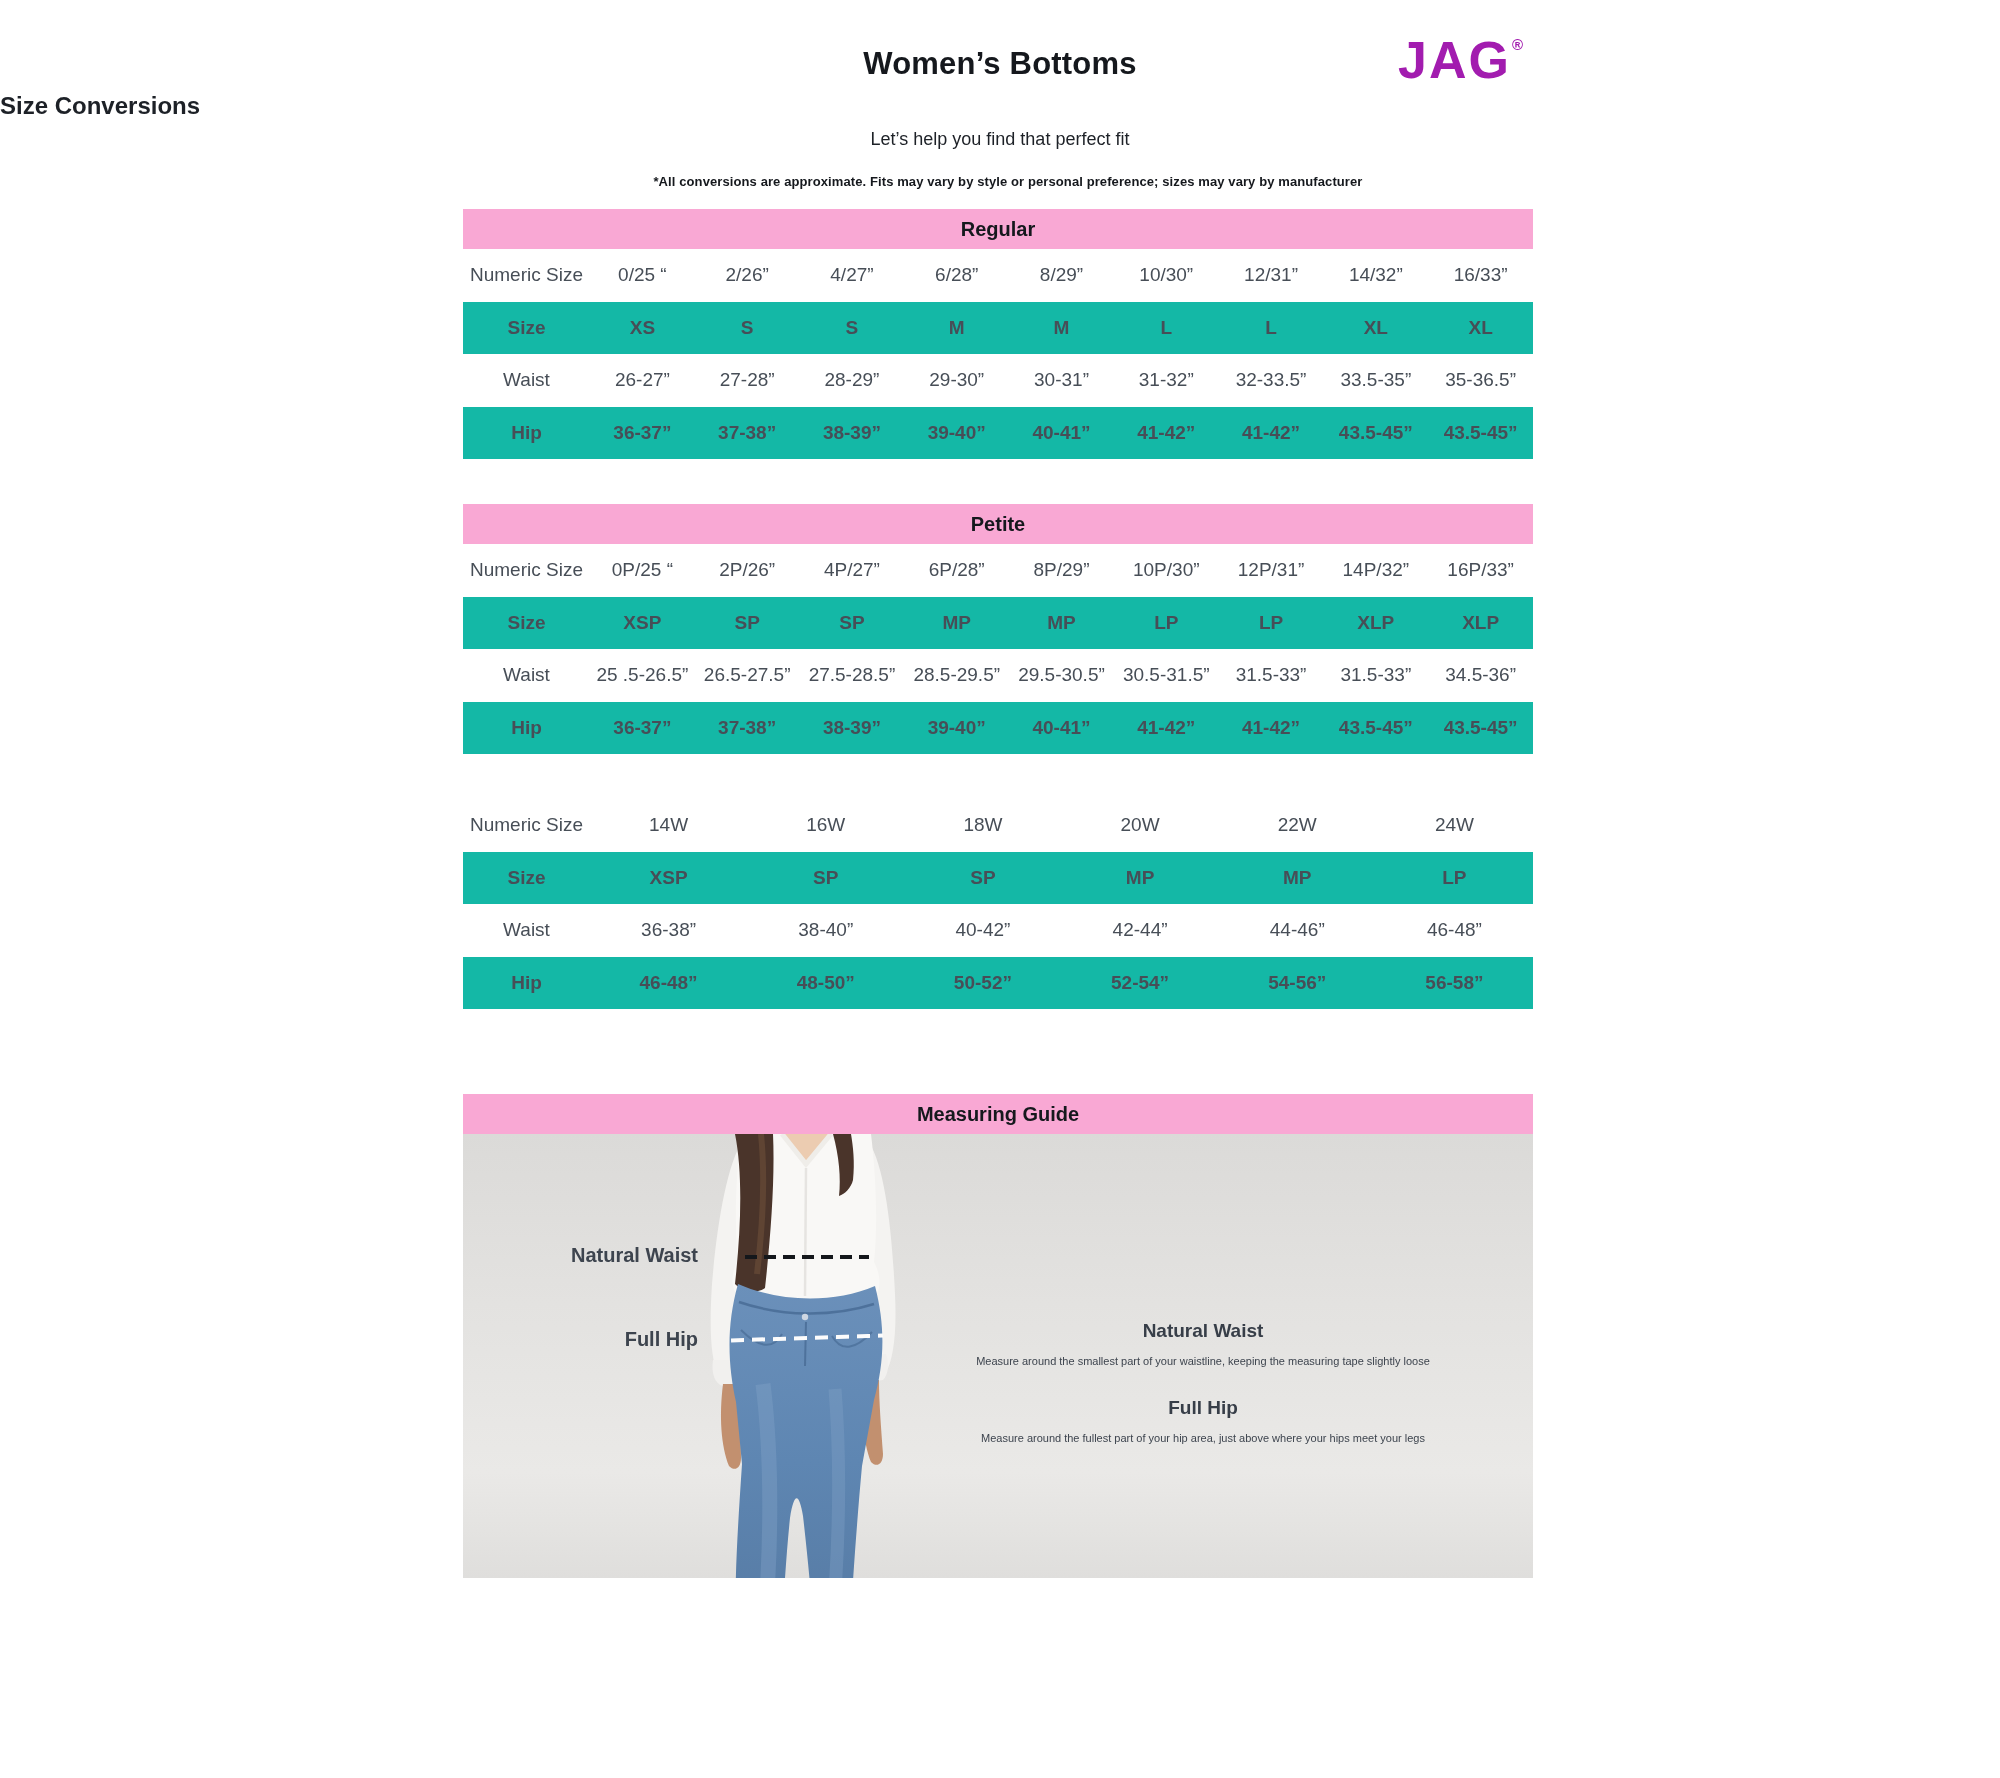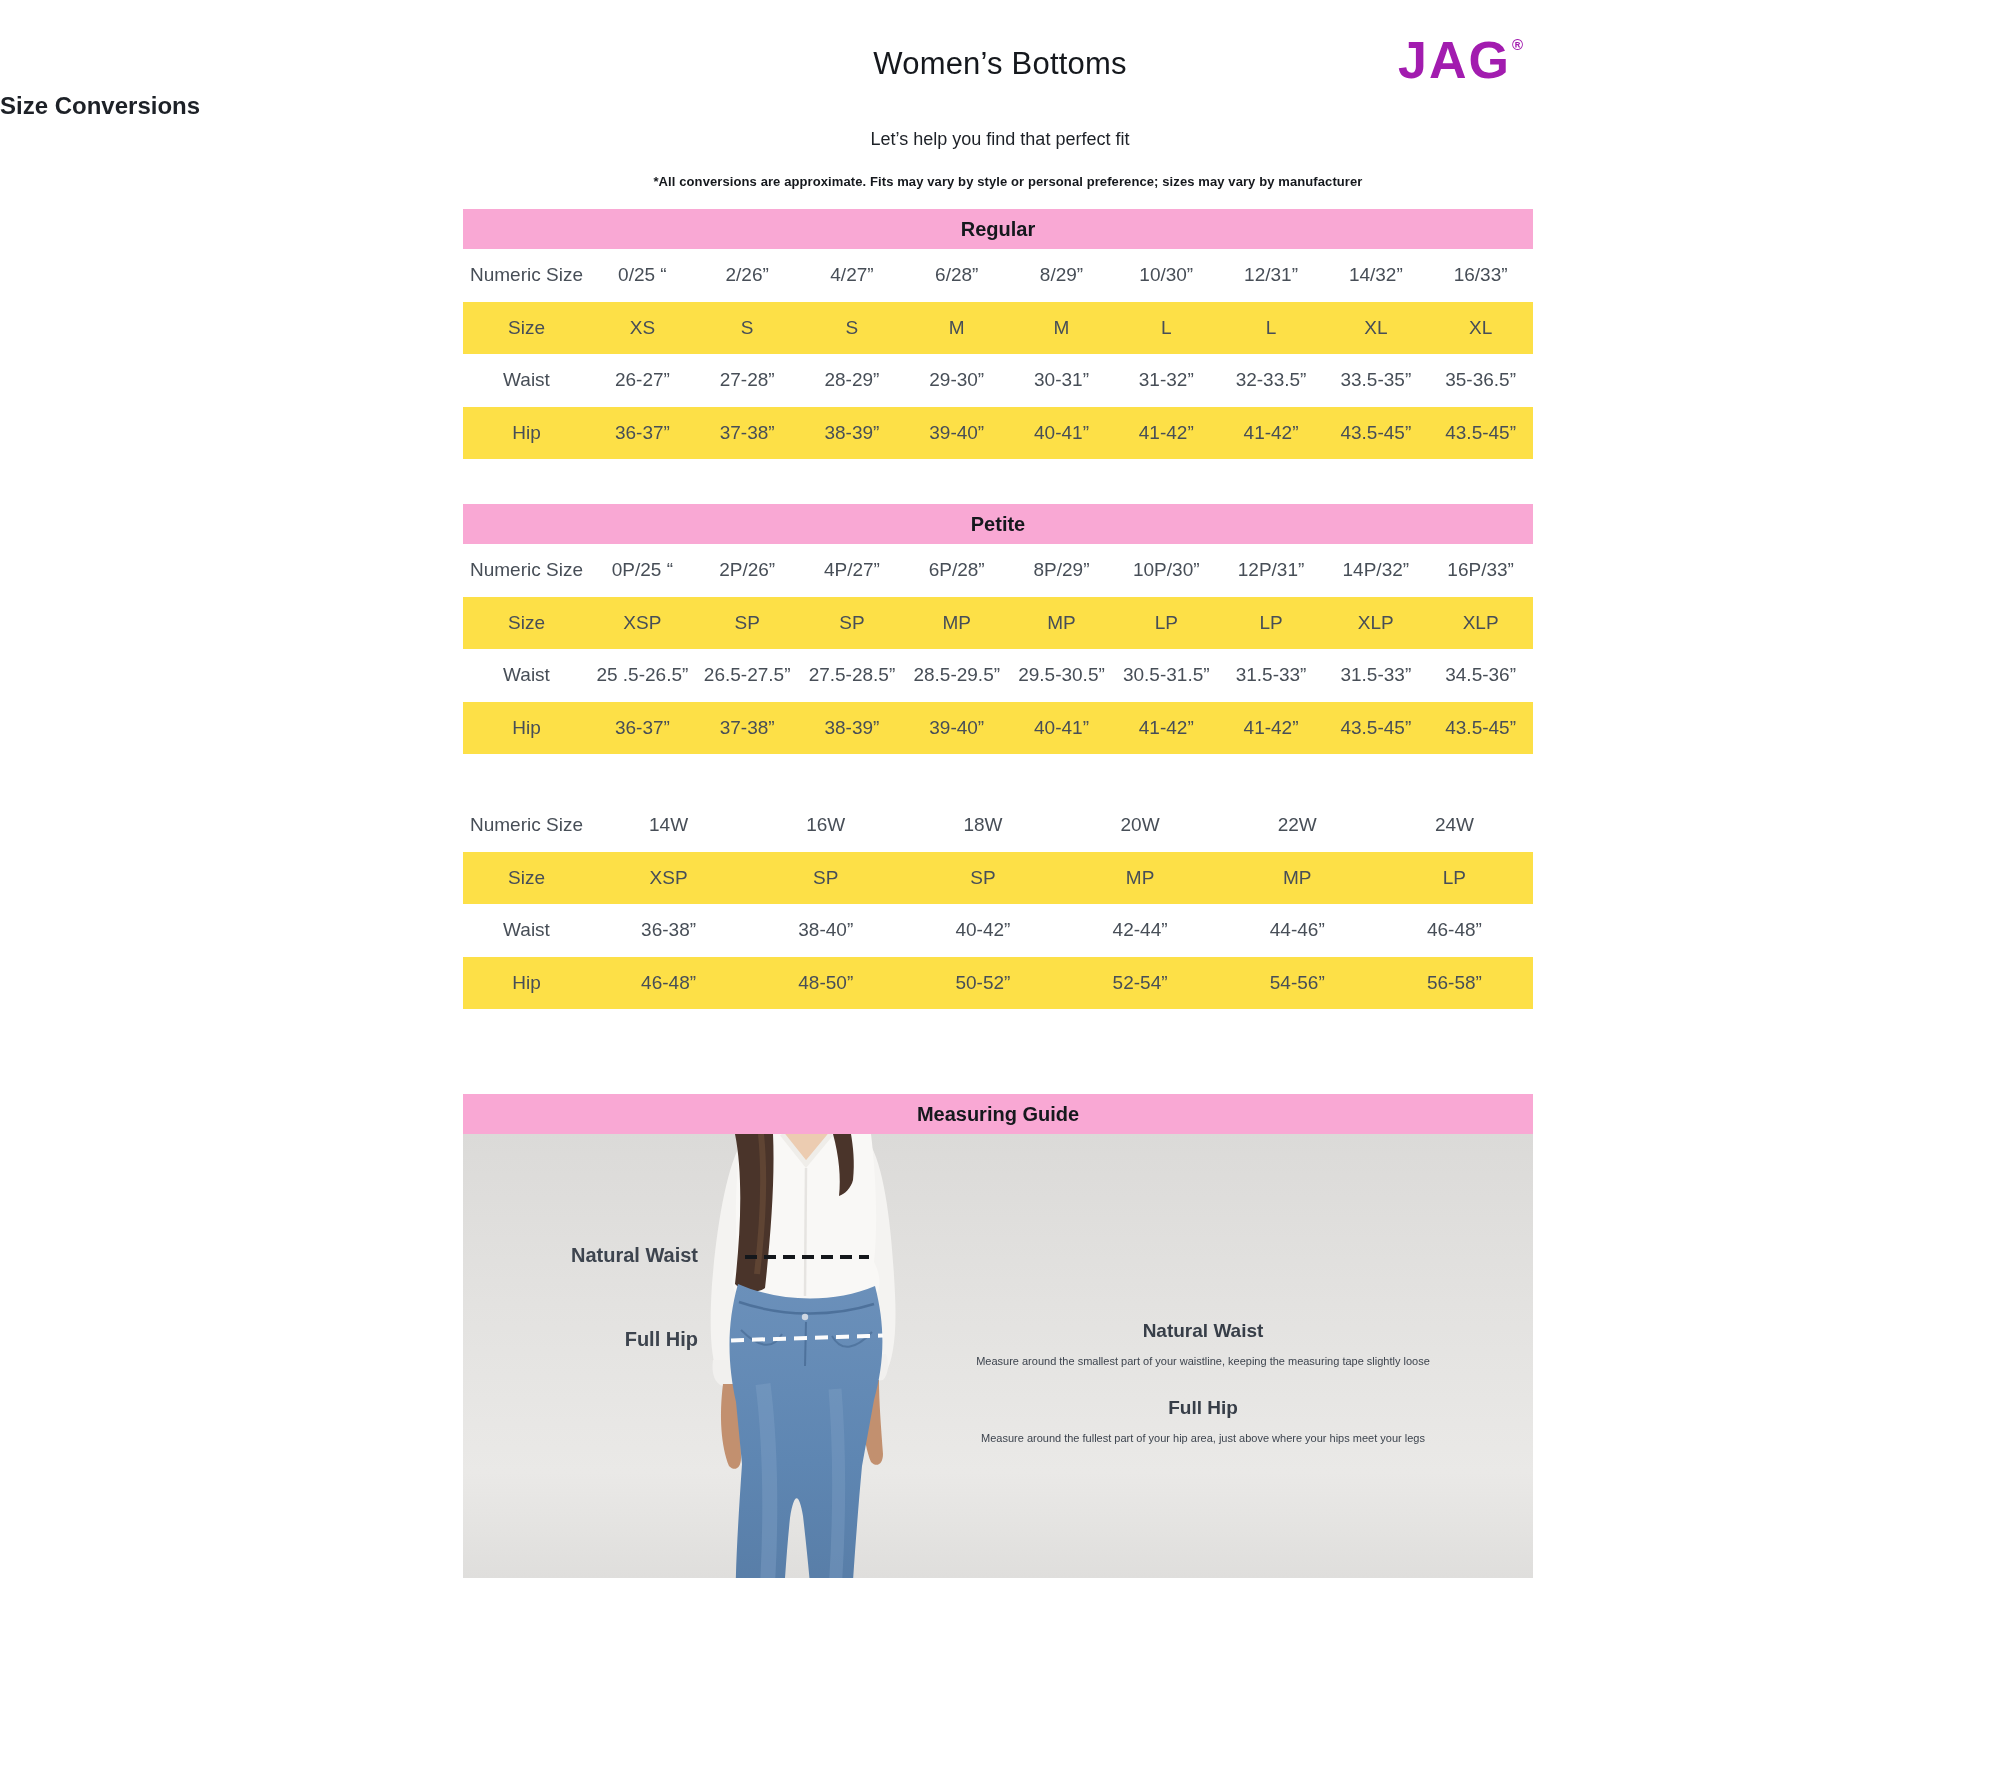--- a/index.html
+++ b/index.html
@@ -4,36 +4,36 @@
 <style>
   * { margin:0; padding:0; box-sizing:border-box; }
   html,body { background:#ffffff; }
   body {
     width:2000px; height:1778px; position:relative; overflow:hidden;
     font-family:"Liberation Sans","DejaVu Sans",sans-serif;
     -webkit-font-smoothing:antialiased;
   }
   
   .page-title { position:absolute; top:46px; left:0; width:2000px; text-align:center;
-    font-size:31px; font-weight:400; color:#15181d; letter-spacing:.2px; }
+    font-size:31px; font-weight:700; color:#15181d; letter-spacing:.2px; }
   .page-subtitle { position:absolute; top:92px; left:0; width:2000px; text-align:left;
     font-size:24px; font-weight:700; color:#1d2127; }
   .page-tagline { position:absolute; top:129px; left:0; width:2000px; text-align:center;
     font-size:18px; font-weight:500; color:#1d2127; }
   .brand { position:absolute; top:34px; left:1398px; width:190px; color:#a21caf; }
   .brand .logo { font-size:52px; font-weight:800; letter-spacing:2px; line-height:1; }
   .brand sup { font-size:15px; font-weight:700; vertical-align:28px; margin-left:1px; }
   .disclaimer { position:absolute; top:174px; left:0; width:2000px; text-align:center;
     font-size:13px; font-weight:600; color:#15181d; letter-spacing:.1px;margin-left:8px; }
   
   .size-table { position:absolute; left:463px; width:1070px; }
   .band { height:40px; background:#f9a8d4; display:flex; align-items:center; justify-content:center;
     font-size:20px; font-weight:700; color:#15181d; }
   .row { display:grid; height:52.5px; align-items:center; }
-  .row.stripe { background:#fde047; }
+  .row.stripe { background:#14b8a6;font-weight:bold; }
   .row .lbl, .row .cell { text-align:center; font-size:19px; color:#474e57; white-space:nowrap; }
   
   .guide { position:absolute; left:463px; top:1094px; width:1070px; }
   .photo { position:absolute; left:0; top:40px; width:1070px; height:444px;
     background:linear-gradient(180deg,#dbdad8 0%,#e3e2e0 38%,#eae9e7 76%,#dfdedc 100%); overflow:hidden; }
   .fig-label { position:absolute; left:40px; width:195px; text-align:right;
     font-size:20px; font-weight:700; color:#3d444e; }
   .dash-black { position:absolute; left:282px; top:121px; width:124px; height:4px;
     background:repeating-linear-gradient(90deg,#14171b 0 12px,transparent 12px 19px); }
   .dash-white { position:absolute; left:268px; top:202px; width:152px; height:4px;

